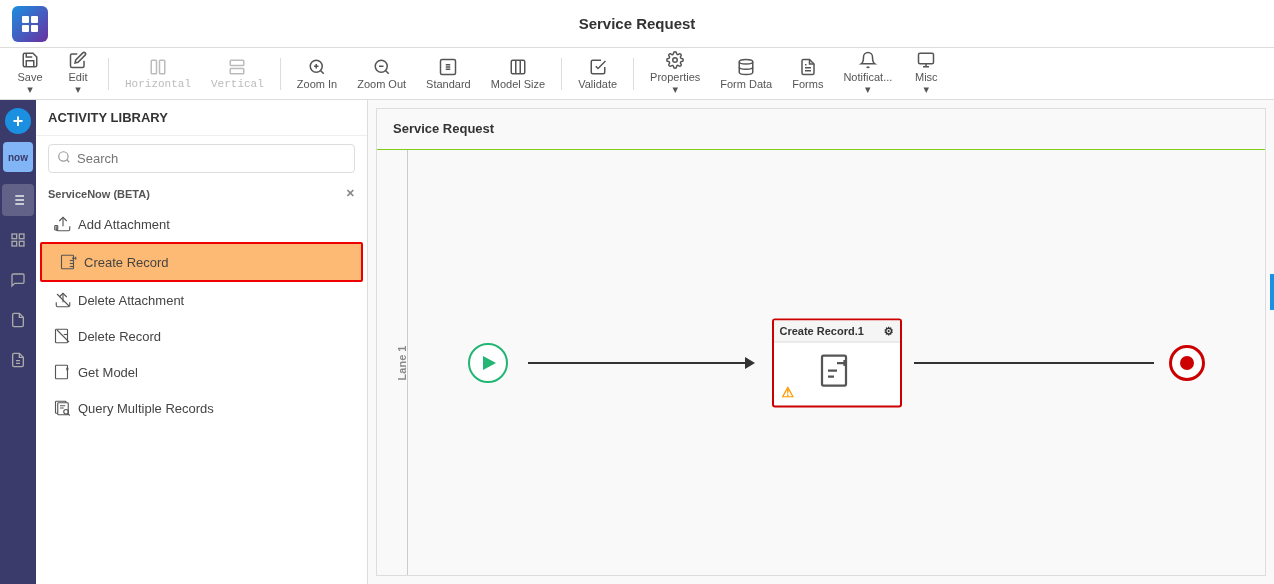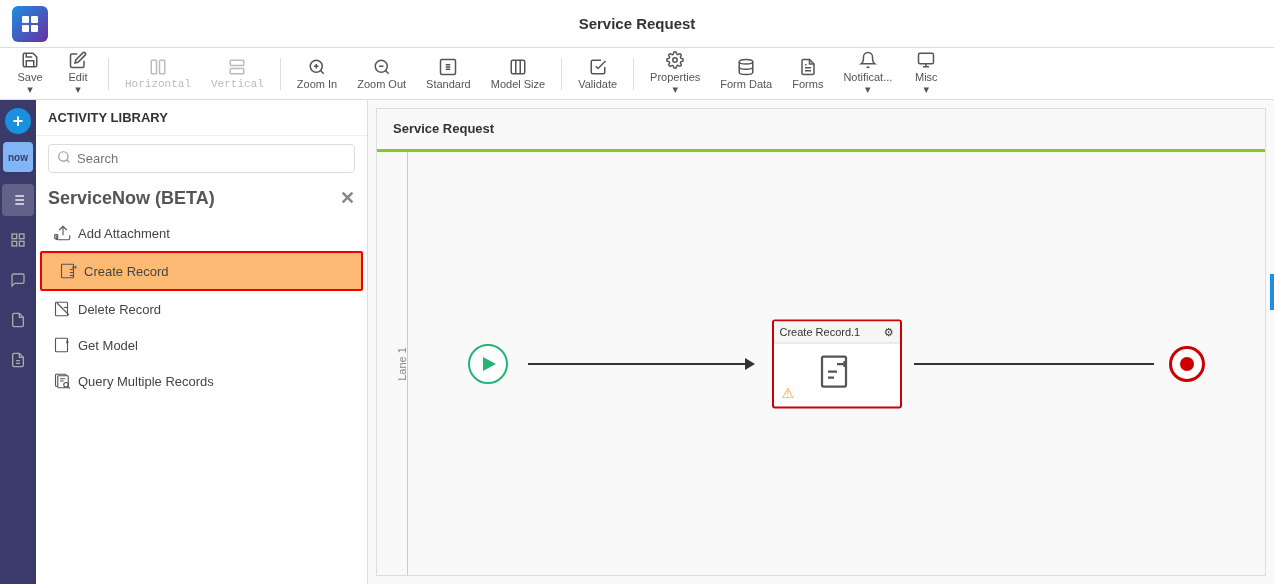--- a/index.html
+++ b/index.html
@@ -134,21 +134,21 @@
       outline: none;
       font-size: 13px;
       color: #ec4899;
       width: 100%;
       background: transparent;
     }
     .search-icon-wrap { color: #999; margin-right: 6px; }
 
     .library-section {
       padding: 6px 12px;
-      font-size: 18px;
+      font-size: 11px;
       font-weight: bold;
       color: #555;
       display: flex;
       align-items: center;
       justify-content: space-between;
     }
     .library-item {
       display: flex;
       align-items: center;
       padding: 7px 16px;
@@ -525,20 +525,31 @@
             <line x1="13" y1="10" x2="18" y2="10"></line>
             <line x1="13" y1="14" x2="18" y2="14"></line>
             <line x1="13" y1="18" x2="18" y2="18"></line>
             <line x1="16" y1="7" x2="21" y2="7"></line>
             <line x1="21" y1="5" x2="21" y2="9"></line>
           </svg>
       </span>
       <span>Create Record</span>
     </div>
 
+    <div class="library-item">
+      <span class="item-icon">
+        <svg width="18" height="18" viewBox="0 0 24 24" fill="none" stroke="#555" stroke-width="1.5">
+            <path d="M21 15v4a2 2 0 01-2 2H5a2 2 0 01-2-2v-4"></path>
+            <polyline points="17 8 12 3 7 8"></polyline>
+            <line x1="12" y1="3" x2="12" y2="15"></line>
+            <line x1="4" y1="4" x2="20" y2="20"></line>
+          </svg>
+      </span>
+      <span>Delete Attachment</span>
+    </div>
 
     <div class="library-item">
       <span class="item-icon">
         <svg width="18" height="18" viewBox="0 0 24 24" fill="none" stroke="#555" stroke-width="1.5">
             <rect x="2" y="3" width="16" height="18" rx="1"></rect>
             <line x1="13" y1="10" x2="18" y2="10"></line>
             <line x1="4" y1="4" x2="20" y2="20"></line>
           </svg>
       </span>
       <span>Delete Record</span>
@@ -567,21 +578,21 @@
       <span>Query Multiple Records</span>
     </div>
 
     <div class="collapse-btn">◀</div>
   </div>
 
   <div class="canvas-area">
     <div class="canvas-inner">
       <div class="canvas-label">Service Request</div>
 
-      <div style="position:absolute;top:40px;bottom:0;left:0;right:0;border-top:3px solid #84cc16;">
+      <div style="position:absolute;top:40px;bottom:0;left:0;right:0;border-top:1px solid #84cc16;font-weight:bold;">
         <div class="lane-label">Lane 1</div>
         <div class="lane-container">
 
           <div class="flow-start">
             <div class="flow-start-inner"></div>
           </div>
 
           <div style="position:absolute;left:120px;top:50%;height:2px;width:220px;background:#333;transform:translateY(-50%);"></div>
 
           <div style="position:absolute;left:337px;top:50%;transform:translateY(-50%);width:0;height:0;border-style:solid;border-width:6px 0 6px 10px;border-color:transparent transparent transparent #333;"></div>

